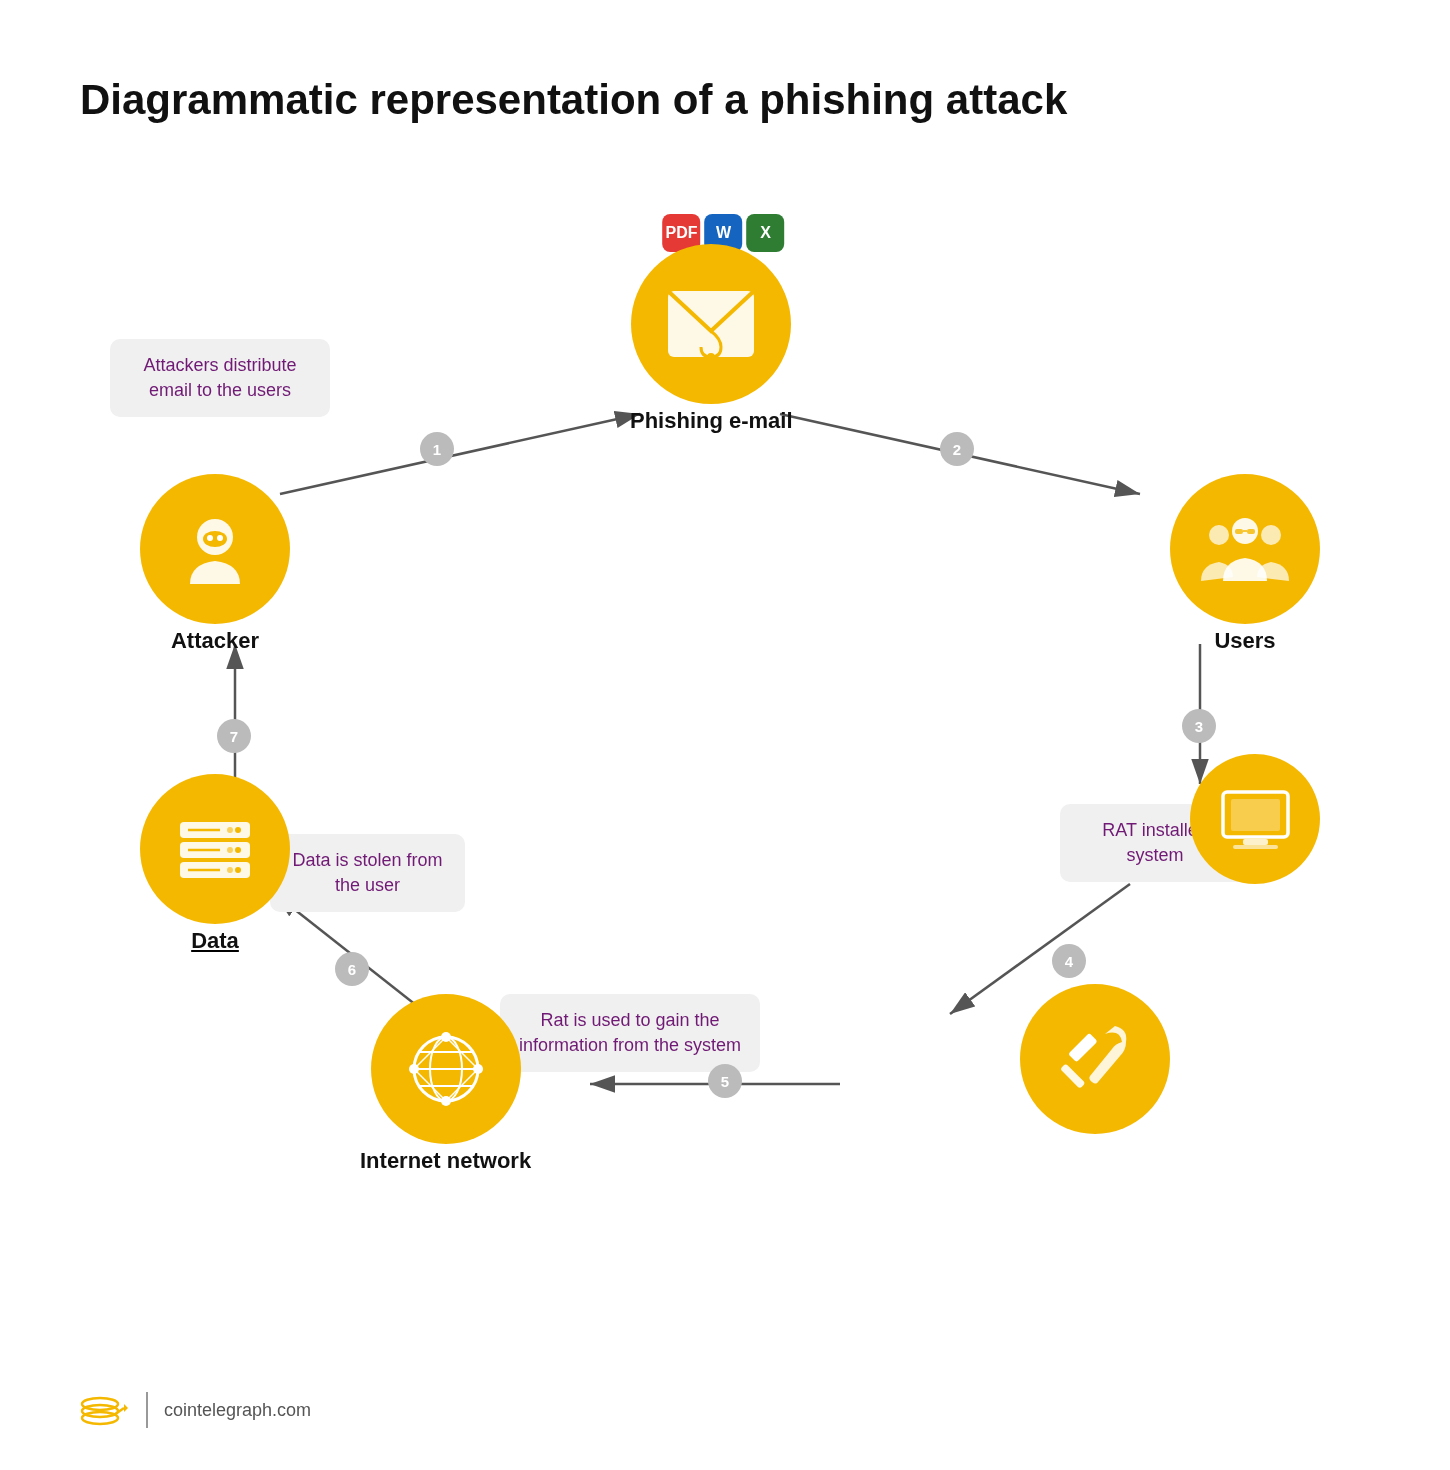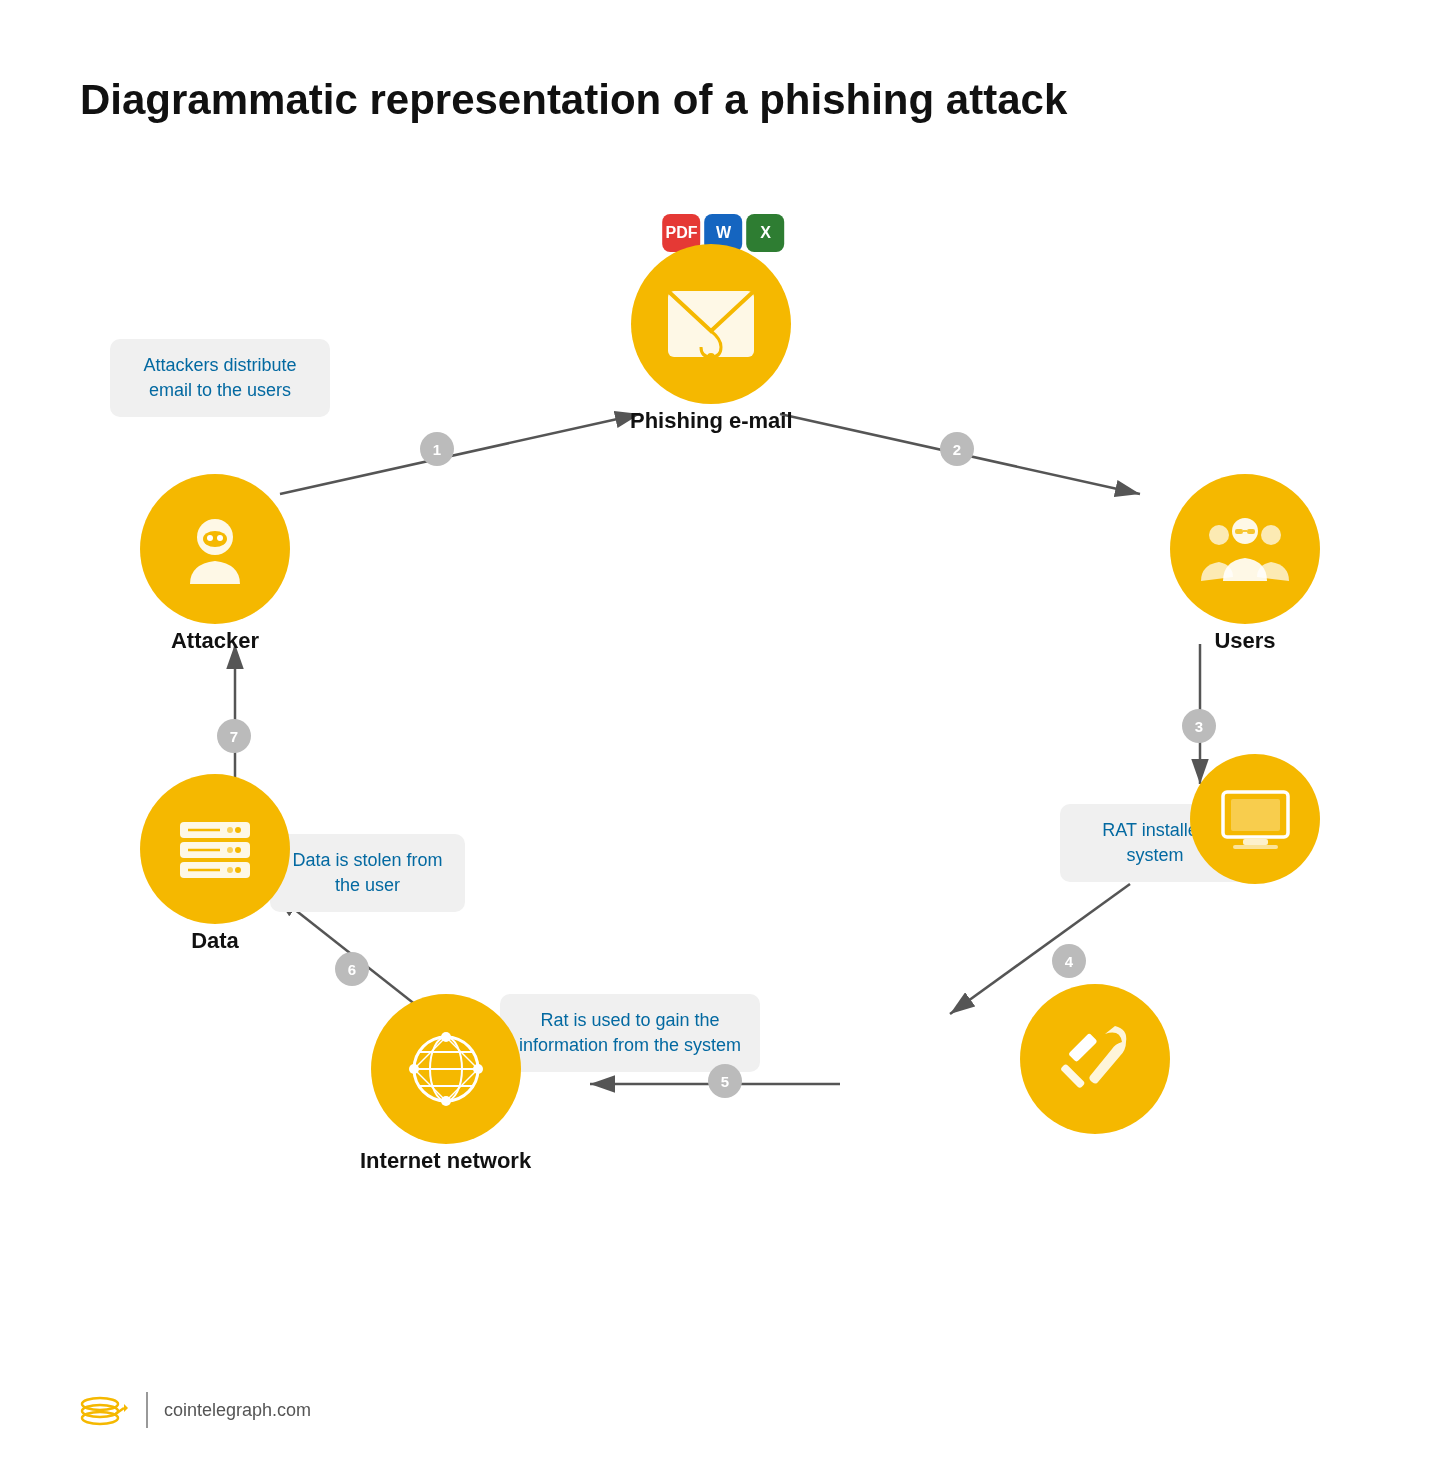--- a/index.html
+++ b/index.html
@@ -61,21 +61,21 @@
       font-weight: 800;
       font-size: 22px;
       color: #111;
       text-align: center;
     }
     .callout {
       background: #f0f0f0;
       border-radius: 10px;
       padding: 14px 18px;
       font-size: 18px;
-      color: #0369a1;
+      color: #701a75;
       text-align: center;
       line-height: 1.4;
       position: absolute;
     }
     
     .step-badge {
       position: absolute;
       width: 34px;
       height: 34px;
       border-radius: 50%;
@@ -319,21 +319,21 @@
           <circle cx="45" cy="77" r="5" fill="white"></circle>
           <line x1="45" y1="13" x2="77" y2="45" stroke="white" stroke-width="1.5"></line>
           <line x1="77" y1="45" x2="45" y2="77" stroke="white" stroke-width="1.5"></line>
           <line x1="45" y1="77" x2="13" y2="45" stroke="white" stroke-width="1.5"></line>
           <line x1="13" y1="45" x2="45" y2="13" stroke="white" stroke-width="1.5"></line>
         </svg>
       </div>
       <div class="node-label">Internet network</div>
     </div>
 
-    <div class="node" style="position:absolute; left:60px; top:590px;">
+    <div class="node" style="position:absolute; left:60px; top:590px;text-decoration:underline;">
       <div class="circle circle-lg">
         <svg width="90" height="85" viewBox="0 0 90 85" fill="none">
 
           <rect x="10" y="15" width="70" height="16" rx="4" fill="white" fill-opacity="0.9"></rect>
           <rect x="10" y="35" width="70" height="16" rx="4" fill="white" fill-opacity="0.9"></rect>
           <rect x="10" y="55" width="70" height="16" rx="4" fill="white" fill-opacity="0.9"></rect>
 
           <circle cx="68" cy="23" r="3" fill="#F5B800"></circle>
           <circle cx="60" cy="23" r="3" fill="#F5B800" fill-opacity="0.6"></circle>
           <circle cx="68" cy="43" r="3" fill="#F5B800"></circle>

